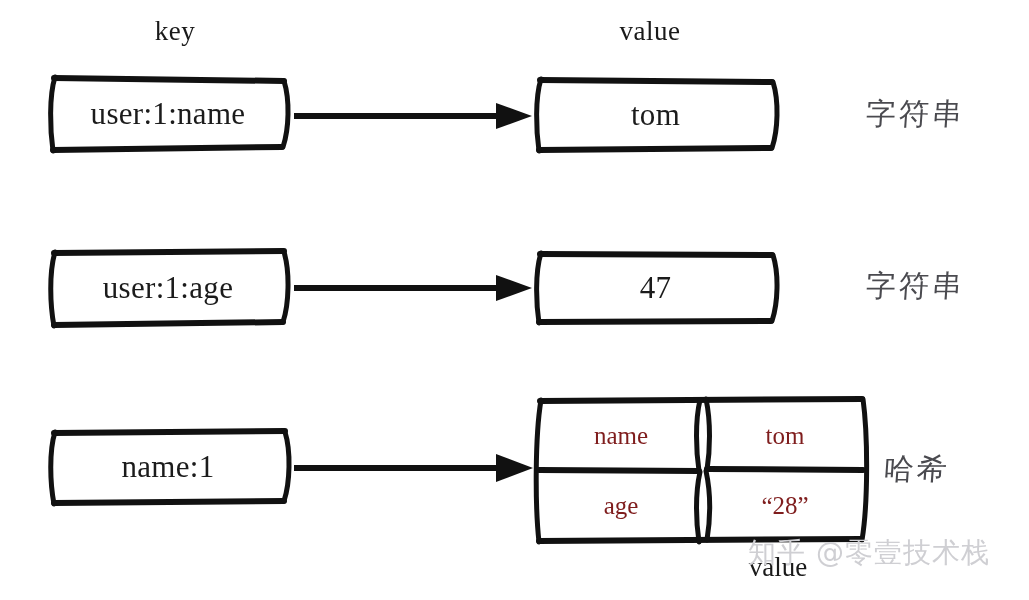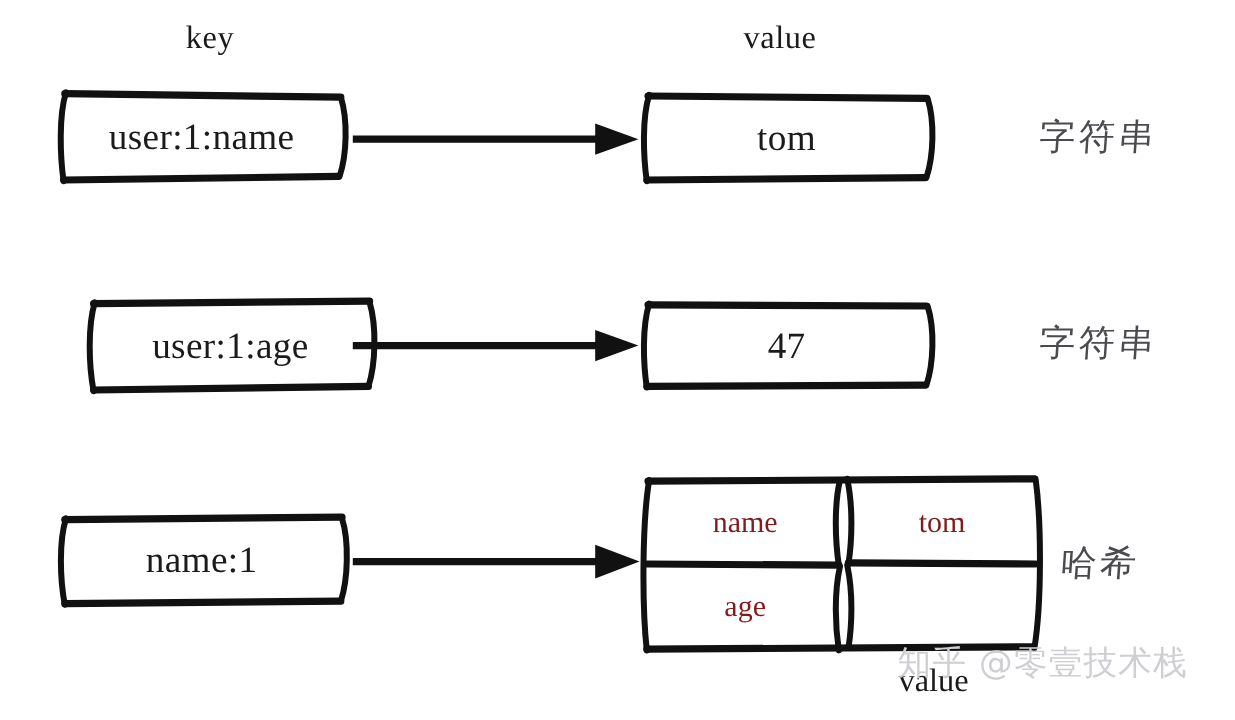--- a/index.html
+++ b/index.html
@@ -133,21 +133,21 @@
       <path d="M6,4 L238,6" stroke="#111" stroke-width="6" fill="none" stroke-linecap="round"></path>
       <path d="M5,74 L237,72" stroke="#111" stroke-width="6" fill="none" stroke-linecap="round"></path>
       <path d="M7,3 C1,22 2,54 5,75" stroke="#111" stroke-width="5" fill="none" stroke-linecap="round"></path>
       <path d="M239,6 C245,25 244,54 238,72" stroke="#111" stroke-width="5" fill="none" stroke-linecap="round"></path>
     </svg>
     <div class="boxtext">tom</div>
   </div>
 
   <div class="cn-label" style="left:866px; top:94px;">字符串</div>
 
-  <div class="hbox" style="left:48px; top:248px; width:240px; height:80px;margin-left:24px;">
+  <div class="hbox" style="left:48px; top:248px; width:240px; height:80px;">
     <svg width="240" height="80" viewBox="0 0 240 80">
       <path d="M6,5 L236,3" stroke="#111" stroke-width="6" fill="none" stroke-linecap="round"></path>
       <path d="M6,77 L235,74" stroke="#111" stroke-width="6" fill="none" stroke-linecap="round"></path>
       <path d="M7,4 C1,24 2,57 6,78" stroke="#111" stroke-width="5" fill="none" stroke-linecap="round"></path>
       <path d="M236,4 C242,24 241,56 235,74" stroke="#111" stroke-width="5" fill="none" stroke-linecap="round"></path>
     </svg>
     <div class="boxtext">user:1:age</div>
   </div>
 
   <div class="arrow" style="left:294px; top:272px;">
@@ -206,20 +206,21 @@
       <path d="M166,76 C161,98 162,126 165,146" stroke="#111" stroke-width="5" fill="none" stroke-linecap="round"></path>
       <path d="M172,75 C177,98 176,125 173,144" stroke="#111" stroke-width="5" fill="none" stroke-linecap="round"></path>
     </svg>
 
     <div class="hash-cell-text" style="left:8px; top:6px; width:158px; height:68px;">name</div>
 
     <div class="hash-cell-text" style="left:174px; top:6px; width:154px; height:68px;">tom</div>
 
     <div class="hash-cell-text" style="left:8px; top:76px; width:158px; height:68px;">age</div>
 
+    <div class="hash-cell-text" style="left:174px; top:76px; width:154px; height:68px;">“28”</div>
   </div>
 
   <div class="cn-label" style="left:884px; top:449px;">哈希</div>
 
 
   <div class="bottom-label" style="left:718px; top:552px; width:120px;">value</div>
 
   <div class="watermark" style="left:748px; top:534px;">知乎 @零壹技术栈</div>
 
 </div>

